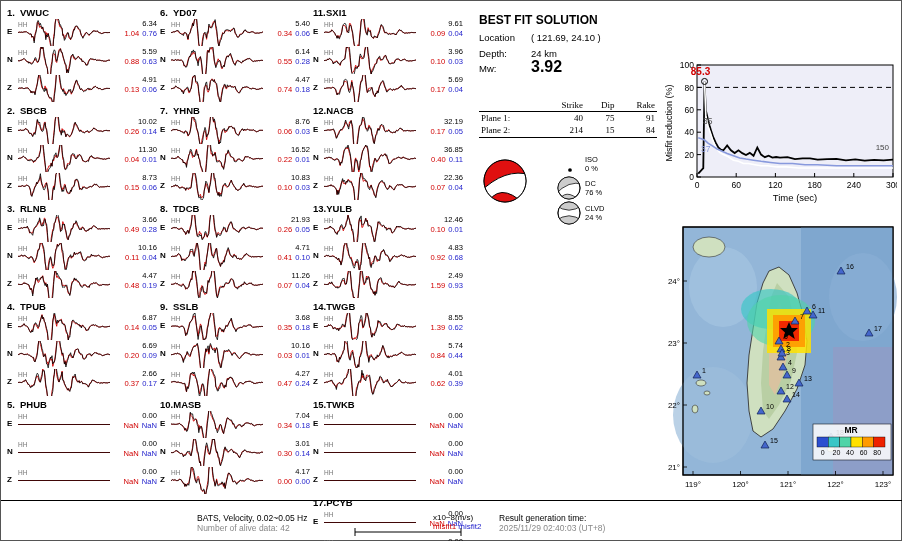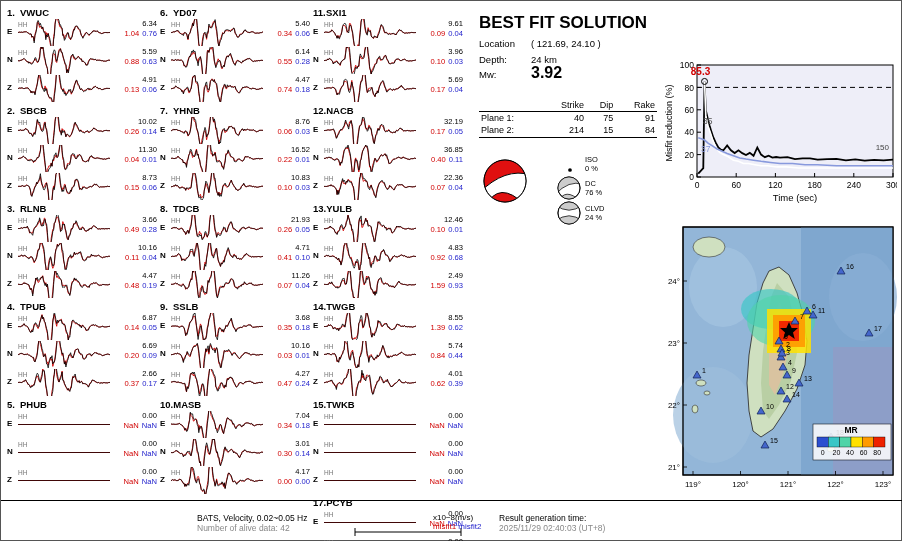--- a/index.html
+++ b/index.html
@@ -19,27 +19,27 @@
   .chanlbl{position:absolute;left:0;top:8px;font-size:8px;color:#000;font-weight:bold;}
   .hh{position:absolute;left:11px;top:2px;font-size:6.5px;color:#777;}
   .wavebox{position:absolute;left:11px;top:0px;width:92px;height:27px;overflow:hidden;}
   .wavebox svg{display:block;}
   .amp{position:absolute;right:0px;top:0px;font-size:7.6px;color:#000;text-align:right;}
   .misf{position:absolute;right:0px;top:9.5px;font-size:7.6px;color:#d00000;text-align:right;white-space:nowrap;}
   .misf .m2{color:#2222cc;margin-left:3px;}
 
   
   .bestfit{position:absolute;left:478px;top:12px;width:180px;height:190px;}
-  .bf-title{font-size:17px;font-weight:bold;color:#000;margin-bottom:5px;}
+  .bf-title{font-size:12px;font-weight:bold;color:#000;margin-bottom:5px;}
   .bf-line{font-size:9.5px;color:#000;margin-bottom:3.5px;position:relative;height:12px;}
   .bf-key{position:absolute;left:0;top:0;}
   .bf-val{position:absolute;left:52px;top:0;}
   .bf-mw{position:absolute;left:52px;top:-5px;font-size:16px;font-weight:bold;}
   .bf-table{position:absolute;left:0;top:86px;width:180px;font-size:9px;}
-  .bf-table table{border-collapse:collapse;width:178px;}
+  .bf-table table{border-collapse:collapse;width:178px;font-family:Liberation Serif, serif;}
   .bf-table td,.bf-table th{font-size:9px;font-weight:normal;padding:1px 2px;text-align:right;}
   .bf-table th.lbl,.bf-table td.lbl{text-align:left;}
   .bf-hr{border-top:1px solid #000;}
   .beach{position:absolute;left:4px;top:146px;width:44px;height:44px;}
   .smallbeach{position:absolute;width:26px;height:26px;}
   .pct{position:absolute;font-size:7.5px;color:#000;line-height:9px;}
 
   
   .datetime{position:absolute;left:668px;top:8px;width:226px;text-align:center;}
   .dt1{font-size:17px;font-weight:bold;}

